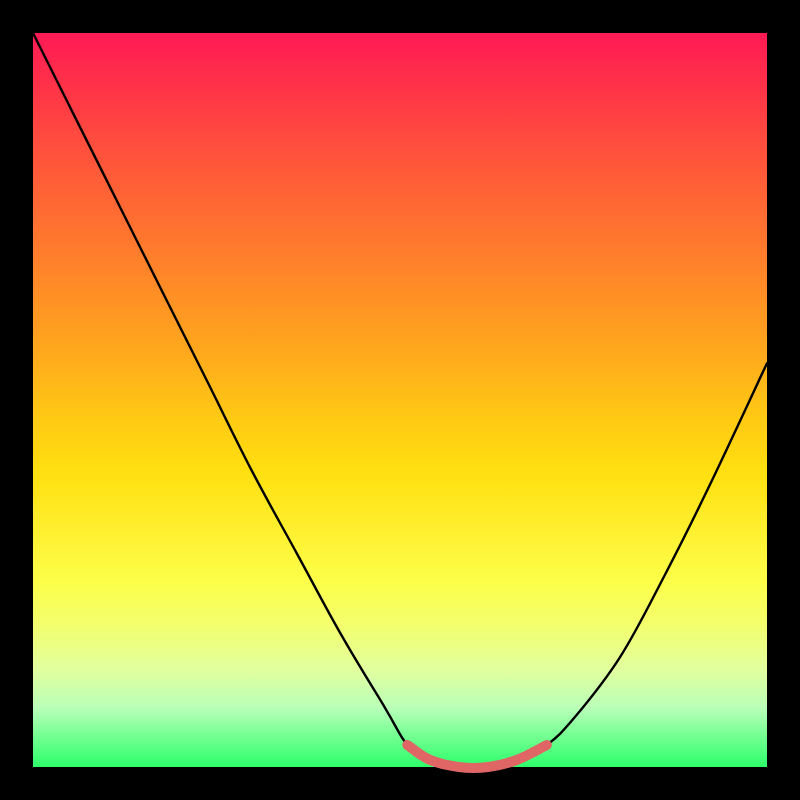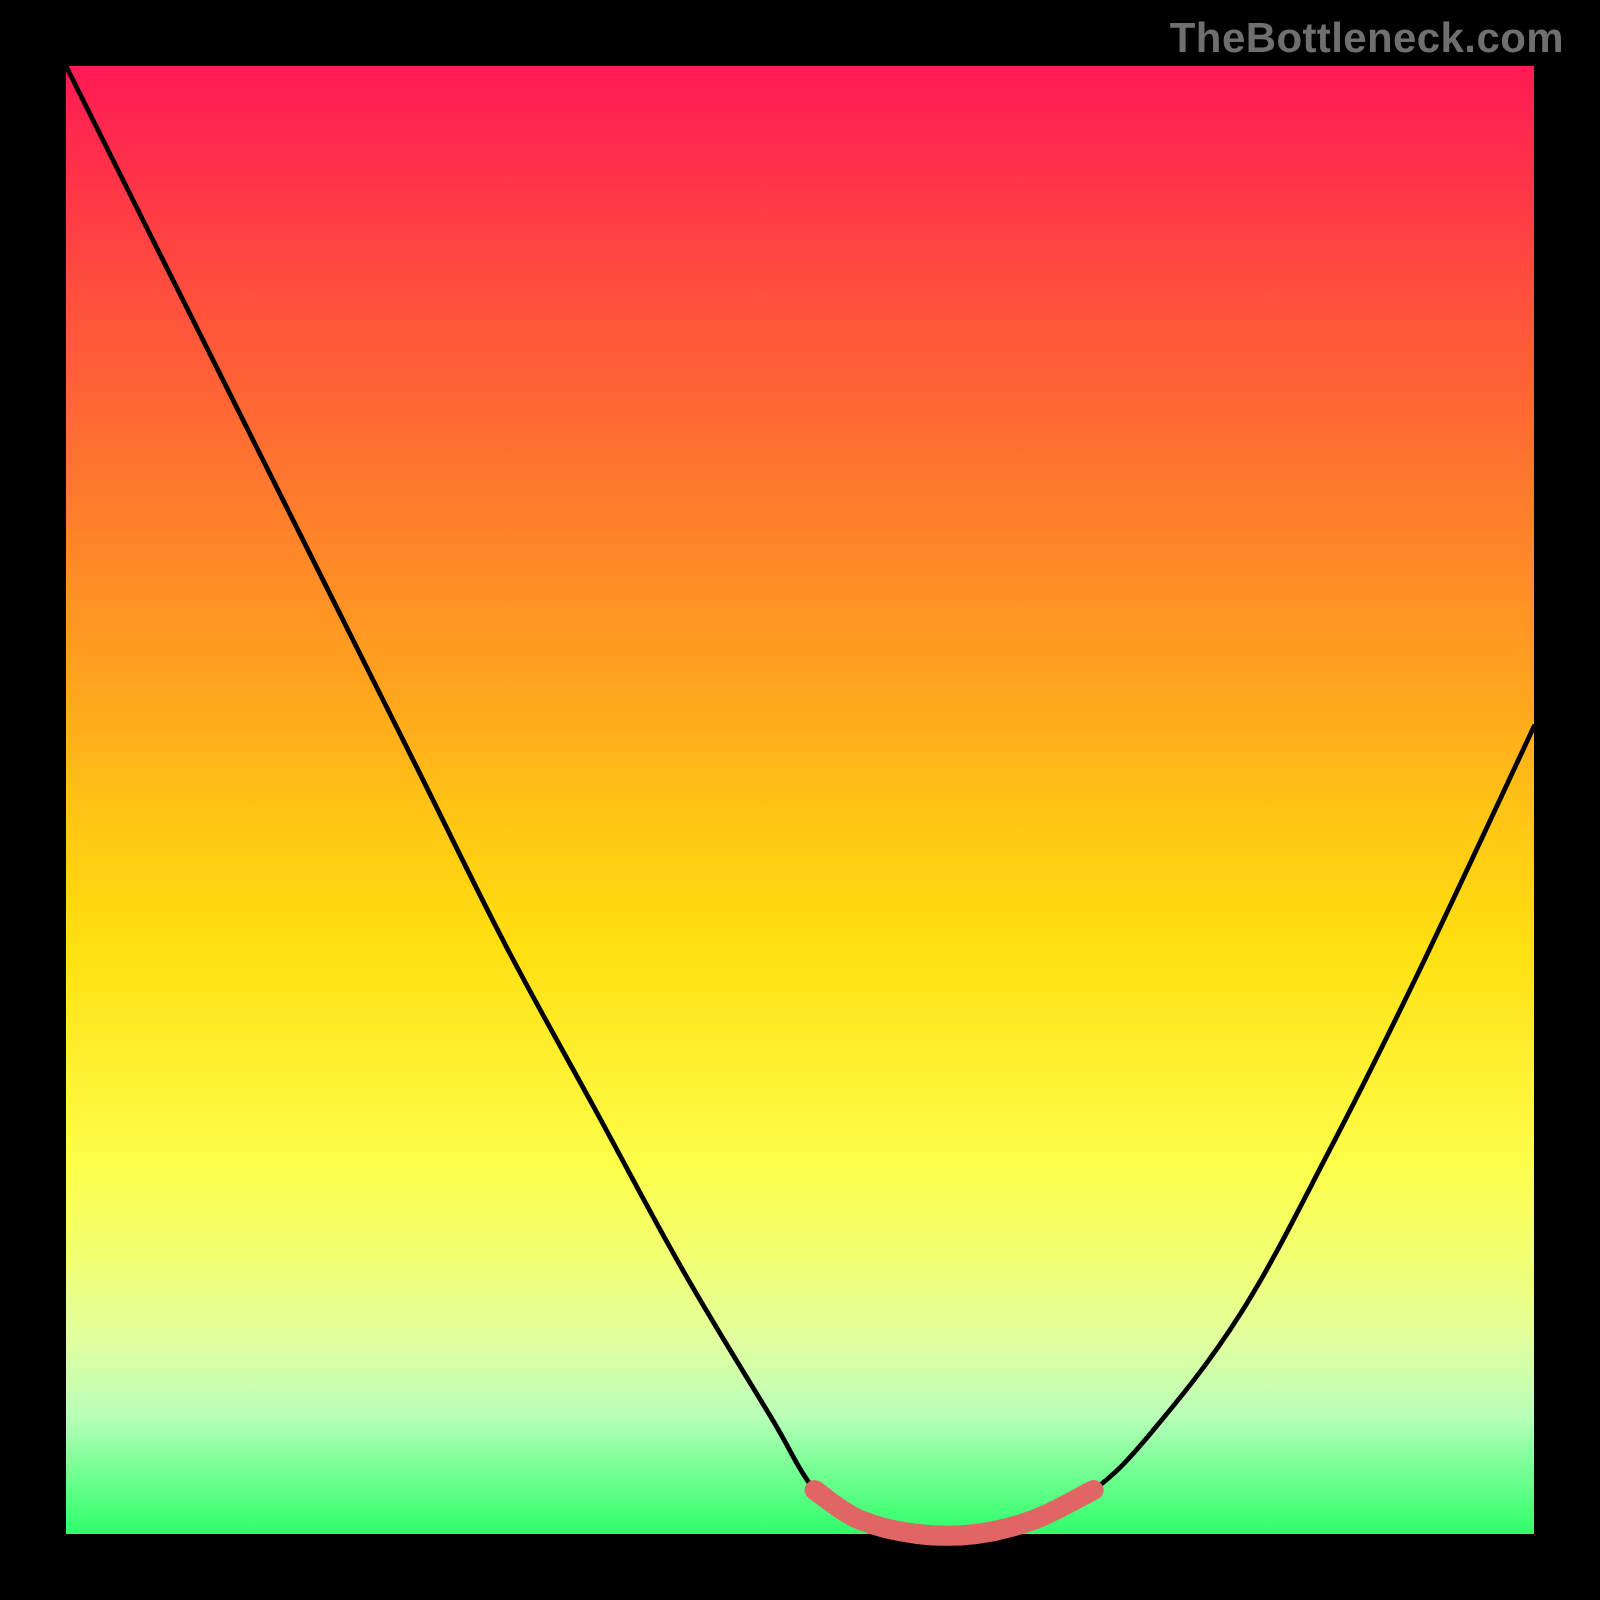--- a/index.html
+++ b/index.html
@@ -69,15 +69,14 @@
 
   <div class="plot-area"></div>
 
   <svg class="curve" viewBox="0 0 734 734" preserveAspectRatio="none">
 
     <path id="black-curve" fill="none" stroke="#000000" stroke-width="2.4" stroke-linecap="round" stroke-linejoin="round" d="M0.0,0.0 C7.9,15.9 28.2,56.4 44.0,88.1 C59.9,119.8 72.2,144.5 88.1,176.2 C103.9,207.9 116.3,232.5 132.1,264.2 C148.0,295.9 160.3,320.6 176.2,352.3 C192.0,384.0 204.3,410.0 220.2,440.4 C236.1,470.8 248.4,492.1 264.2,521.1 C280.1,550.2 292.4,574.1 308.3,601.9 C324.1,629.6 340.4,655.5 352.3,675.3 C364.2,695.1 366.4,702.7 374.3,712.0 C382.3,721.2 387.1,722.7 396.4,726.7 C405.6,730.6 415.2,732.7 425.7,734.0 C436.3,735.3 444.5,735.3 455.1,734.0 C465.6,732.7 473.9,730.6 484.4,726.7 C495.0,722.7 503.2,719.9 513.8,712.0 C524.4,704.1 529.9,698.5 543.2,682.6 C556.4,666.8 571.3,649.0 587.2,623.9 C603.1,598.8 615.4,573.5 631.2,543.2 C647.1,512.8 656.8,493.4 675.3,455.1 C693.8,416.8 723.4,352.8 734.0,330.3"></path>
 
     <path id="pink-bottom" fill="none" stroke="#e06666" stroke-width="10" stroke-linecap="round" stroke-linejoin="round" d="M374.3,712.0 C378.3,714.6 387.1,722.7 396.4,726.7 C405.6,730.6 415.2,732.7 425.7,734.0 C436.3,735.3 444.5,735.3 455.1,734.0 C465.6,732.7 473.9,730.6 484.4,726.7 C495.0,722.7 508.5,714.6 513.8,712.0"></path>
   </svg>
 
-  <div class="watermark">TheBottleneck.com</div>
 
 </div>
 
 </body></html>

